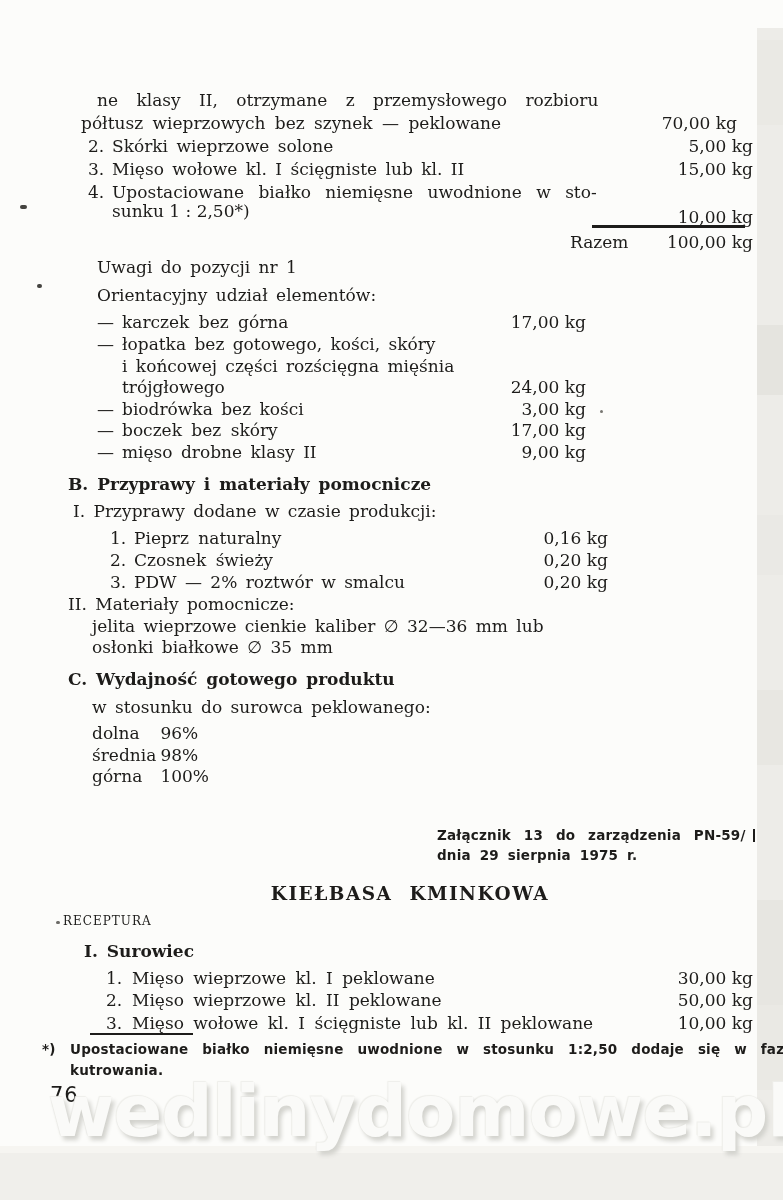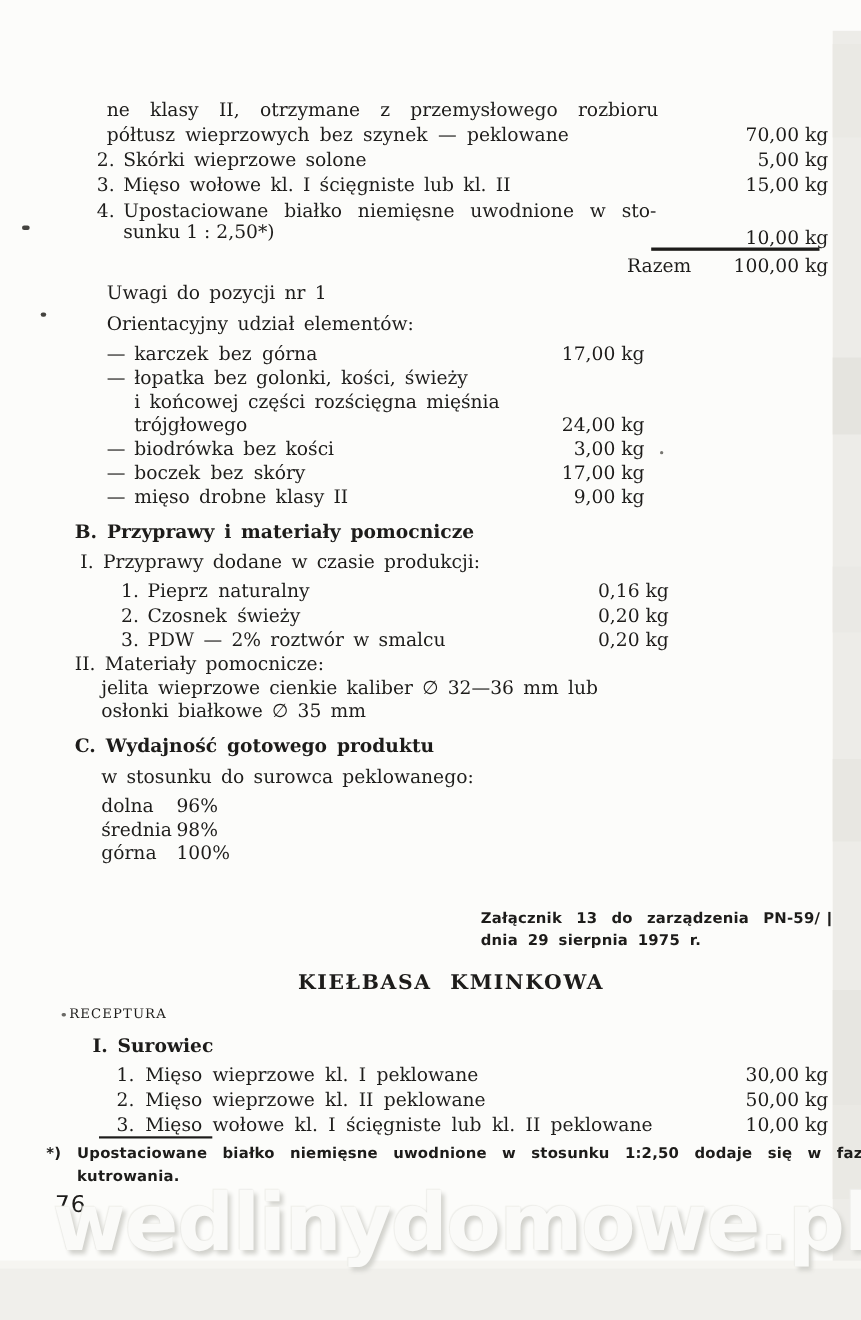--- a/index.html
+++ b/index.html
@@ -40,21 +40,21 @@
   <div class="strip" style="top:40px;height:85px;background:#eae9e4;"></div>
   <div class="strip" style="top:325px;height:70px;background:#e5e4df;"></div>
   <div class="strip" style="top:515px;height:60px;background:#eae9e5;"></div>
   <div class="strip" style="top:690px;height:75px;background:#e8e7e2;"></div>
   <div class="strip" style="top:900px;height:105px;background:#e7e6e1;"></div>
   <div class="strip" style="top:1005px;height:85px;background:#eae9e4;"></div>
   <div class="band" style="top:1146px;height:7px;background:#f6f5f1;"></div>
   <div class="band" style="top:1153px;height:47px;"></div>
 
   <div class="abs ws13" style="left:97px;top:90px;">ne klasy II, otrzymane z przemysłowego rozbioru</div>
-  <div class="abs row" style="left:97px;top:113px;width:656px;justify-content:flex-end;">
+  <div class="abs row" style="left:81px;top:113px;width:656px;justify-content:flex-end;">
     <span class="ws4">półtusz wieprzowych bez szynek — peklowane</span>
     <span class="wt">70,00 kg</span>
   </div>
   <div class="abs row" style="left:88px;top:136px;width:665px;">
     <span class="num">2.</span>
     <span class="ws3">Skórki wieprzowe solone</span>
     <span class="wt">5,00 kg</span>
   </div>
   <div class="abs row" style="left:88px;top:159px;width:665px;">
     <span class="num">3.</span>
@@ -77,21 +77,21 @@
   <div class="abs ws3" style="left:97px;top:257px;">Uwagi do pozycji nr 1</div>
   <div class="abs ws3" style="left:97px;top:285px;">Orientacyjny udział elementów:</div>
 
   <div class="abs row" style="left:97px;top:312px;width:489px;">
     <span class="dash">—</span>
     <span class="ws4">karczek bez górna</span>
     <span class="wt">17,00 kg</span>
   </div>
   <div class="abs row" style="left:97px;top:334px;width:489px;">
     <span class="dash">—</span>
-    <span class="ws3">łopatka bez golonki, kości, świeży</span>
+    <span class="ws3">łopatka bez gotowego, kości, skóry</span>
   </div>
   <div class="abs ws3" style="left:122px;top:356px;">i końcowej części rozścięgna mięśnia</div>
   <div class="abs row" style="left:122px;top:377px;width:464px;">
     <span>trójgłowego</span>
     <span class="wt">24,00 kg</span>
   </div>
   <div class="abs row" style="left:97px;top:399px;width:489px;">
     <span class="dash">—</span>
     <span class="ws3">biodrówka bez kości</span>
     <span class="wt">3,00 kg</span>

